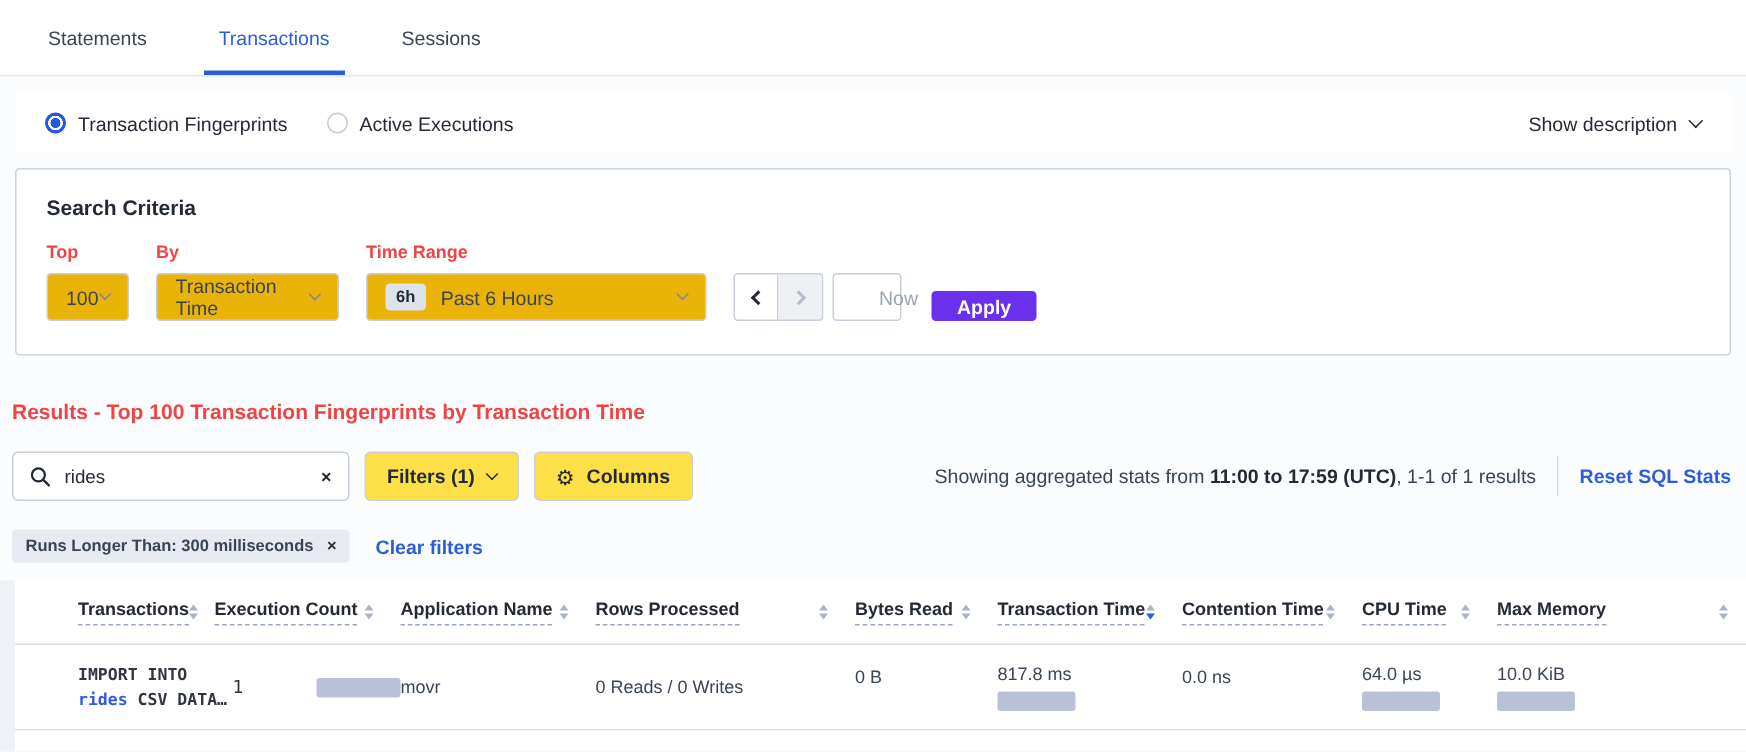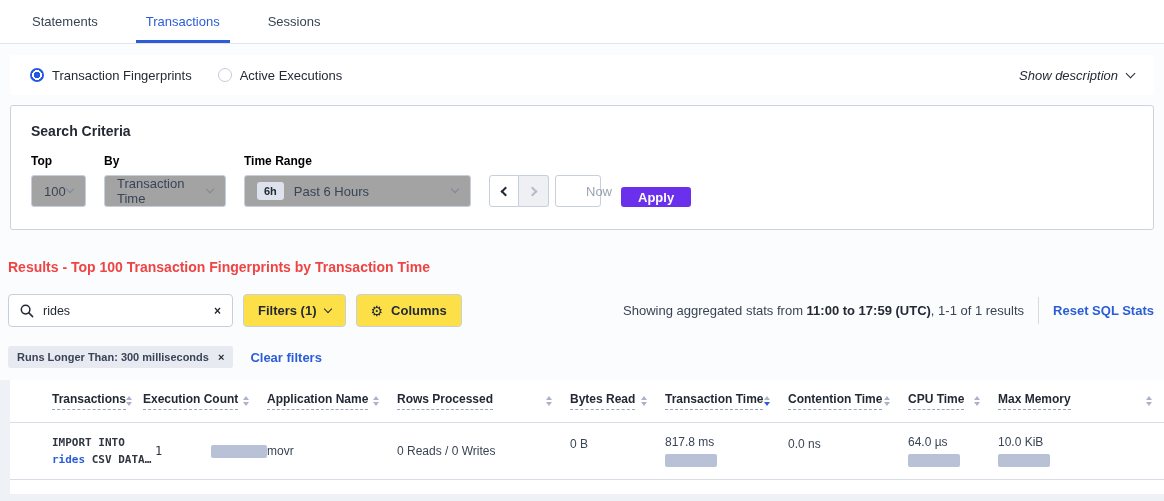--- a/index.html
+++ b/index.html
@@ -1,45 +1,45 @@
 <!DOCTYPE html>
 <html><head>
 <meta charset="utf-8">
 <style>
   * { margin:0; padding:0; box-sizing:border-box; }
   html,body { width:1164px; height:501px; overflow:hidden; background:#fbfcfd;
     font-family:"Liberation Sans", sans-serif; color:#394455; }
 
   
-  .tabbar { display:flex; align-items:stretch; height:44px; background:#fff;
+  .tabbar { display:flex; align-items:stretch; height:51px; background:#fff;
     border-bottom:1px solid #e2e6ec; padding-left:22px; }
   .tab { display:flex; align-items:center; padding:0 10px; margin-right:28px;
     font-size:13px; color:#394455; cursor:pointer; }
   .tab.active { color:#2b5dd9; font-weight:500; box-shadow:inset 0 -3px 0 #2b5dd9; }
 
   
   .card { background:#fff; margin:0 10px; border-radius:3px; }
   .radio-row { margin-top:11px; height:40px; display:flex; align-items:center; padding:0 20px; }
   .radio-opt { display:flex; align-items:center; margin-right:26px; font-size:13px; color:#242a35; cursor:pointer; }
   .radio { width:14px; height:14px; border-radius:50%; margin-right:8px; flex:0 0 auto; }
   .radio.checked { background:radial-gradient(circle at 50% 50%, #2458e4 0 3.2px, #fff 3.4px 4.8px, #2458e4 5px 7px); }
   .radio.unchecked { background:#fff; border:1px solid #c5ccd9; }
-  .show-desc { margin-left:auto; display:flex; align-items:center; gap:9px; font-size:13px; color:#242a35; cursor:pointer;font-style:italic; }
+  .show-desc { margin-left:auto; display:flex; align-items:center; gap:9px; font-size:13px; color:#242a35; cursor:pointer; }
 
   .chev { width:7px; height:7px; border-right:1.6px solid #242a35; border-bottom:1.6px solid #242a35;
     transform:rotate(45deg); margin-top:-4px; display:inline-block; }
   .chev.sm { width:6px; height:6px; }
 
   
   .criteria { margin-top:10px; border:1px solid #ccd3df; padding:17px 20px 21px 20px; height:125px; }
   .criteria-title { font-size:14px; font-weight:700; color:#242a35; margin-bottom:15px; }
   .criteria-row { display:flex; align-items:flex-end; }
   .field { margin-right:18px; }
-  .field-label { font-size:12px; font-weight:700; color:#000000; margin-bottom:7px; }
-  .select { height:32px; border:1px solid #c8cfdc; border-radius:3px; background:#a3a3a3;
+  .field-label { font-size:12px; font-weight:700; color:#ef4444; margin-bottom:7px; }
+  .select { height:32px; border:1px solid #c8cfdc; border-radius:3px; background:#eab308;
     display:flex; align-items:center; padding:0 12px; font-size:13px; color:#394455; cursor:pointer; }
   .select .chev { margin-left:auto; border-color:#7d8799; }
   .sel-top { width:55px; }
   .sel-by { width:122px; }
   .sel-time { width:227px; }
   .time-badge { background:#dde2ec; border-radius:3px; font-size:11px; font-weight:700;
     color:#242a35; padding:3px 7px; margin-right:10px; }
   .arrow-group { display:flex; margin-right:6px; }
   .arrow-btn { width:30px; height:32px; background:#fff; border:1px solid #c8cfdc;
     display:flex; align-items:center; justify-content:center; cursor:pointer; }

